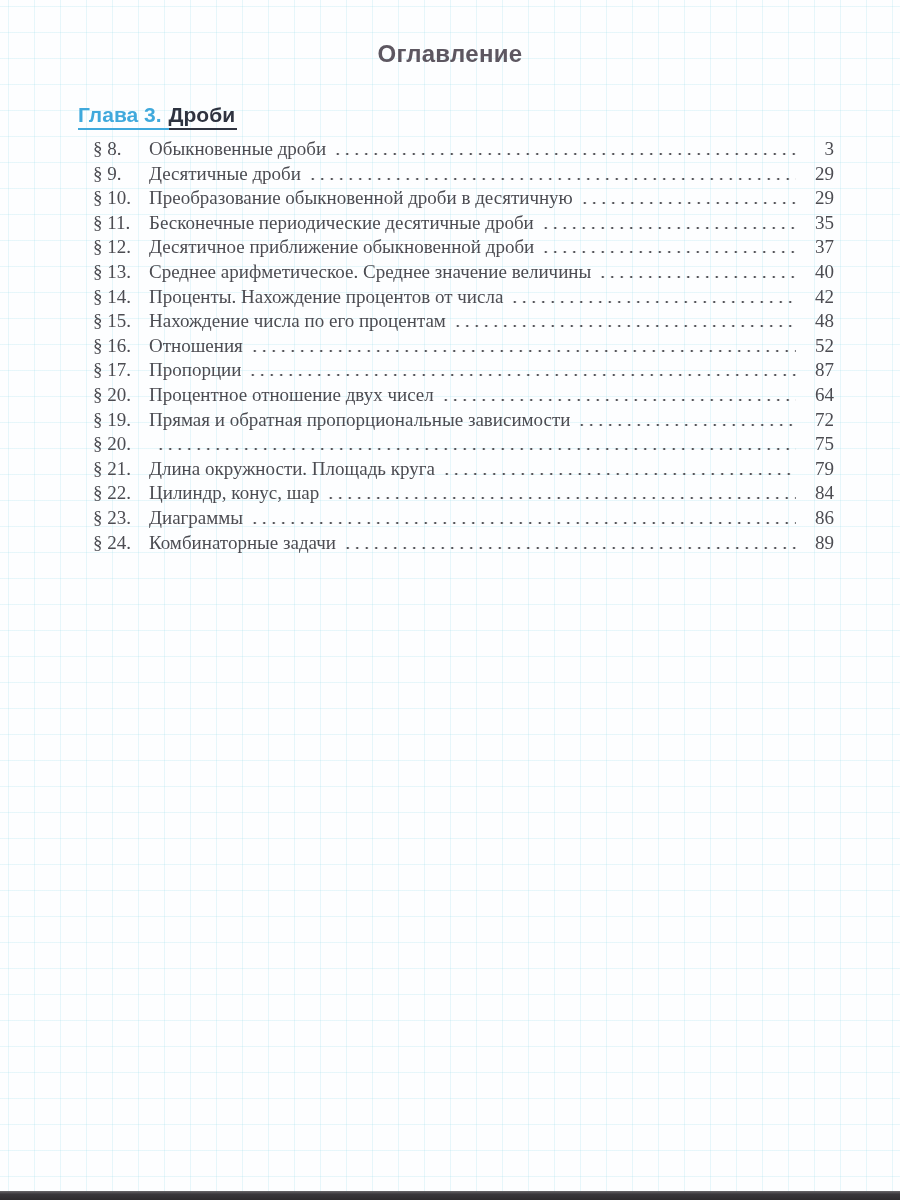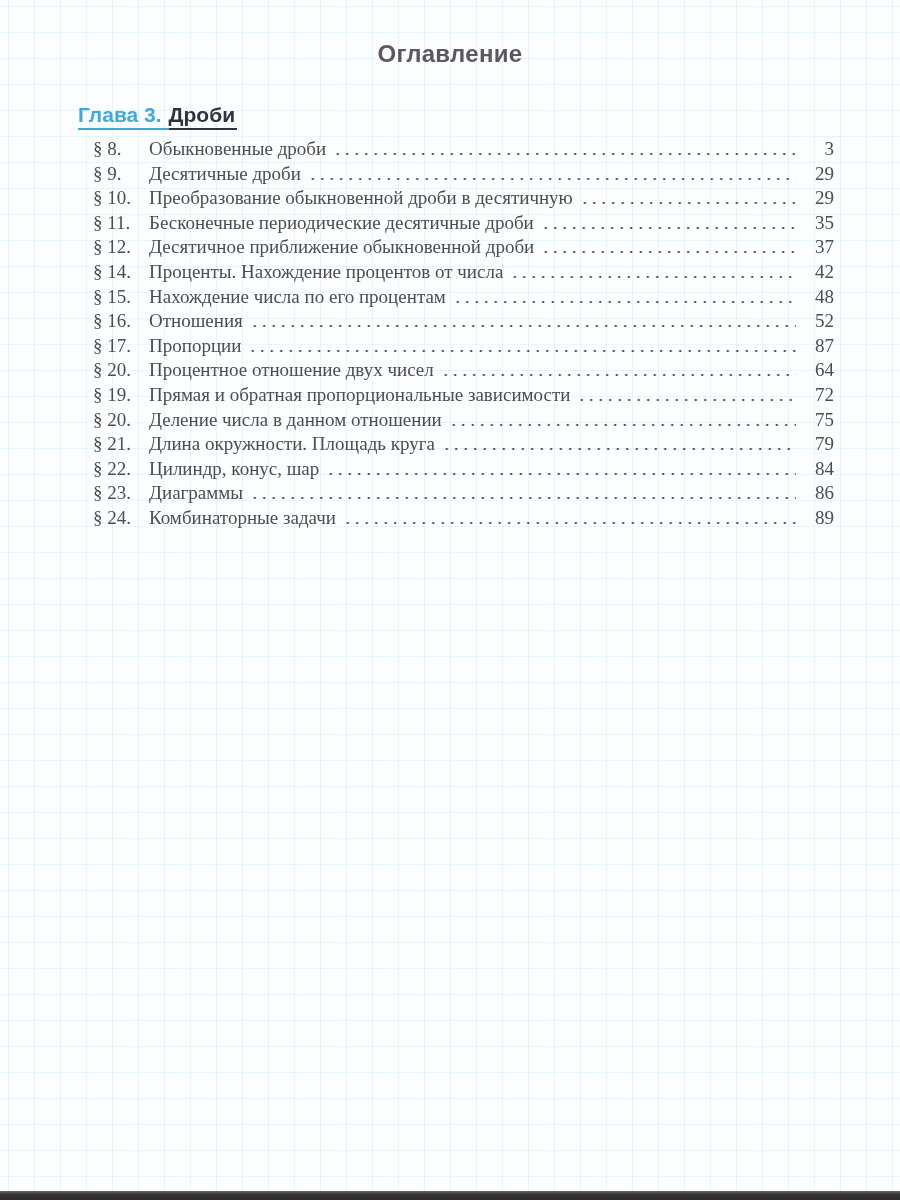--- a/index.html
+++ b/index.html
@@ -142,20 +142,26 @@
     <span class="pg">35</span>
   </div>
 
   <div class="toc-row">
     <span class="sec">§ 12.</span>
     <span class="ttl">Десятичное приближение обыкновенной дроби</span>
     <span class="leader"></span>
     <span class="pg">37</span>
   </div>
 
+  <div class="toc-row">
+    <span class="sec">§ 13.</span>
+    <span class="ttl">Среднее арифметическое. Среднее значение величины</span>
+    <span class="leader"></span>
+    <span class="pg">40</span>
+  </div>
 
   <div class="toc-row">
     <span class="sec">§ 14.</span>
     <span class="ttl">Проценты. Нахождение процентов от числа</span>
     <span class="leader"></span>
     <span class="pg">42</span>
   </div>
 
   <div class="toc-row">
     <span class="sec">§ 15.</span>
@@ -187,21 +193,20 @@
 
   <div class="toc-row">
     <span class="sec">§ 19.</span>
     <span class="ttl">Прямая и обратная пропорциональные зависимости</span>
     <span class="leader"></span>
     <span class="pg">72</span>
   </div>
 
   <div class="toc-row">
     <span class="sec">§ 20.</span>
-    <span class="ttl">Деление числа в данном отношении</span>
     <span class="leader"></span>
     <span class="pg">75</span>
   </div>
 
   <div class="toc-row">
     <span class="sec">§ 21.</span>
     <span class="ttl">Длина окружности. Площадь круга</span>
     <span class="leader"></span>
     <span class="pg">79</span>
   </div>

